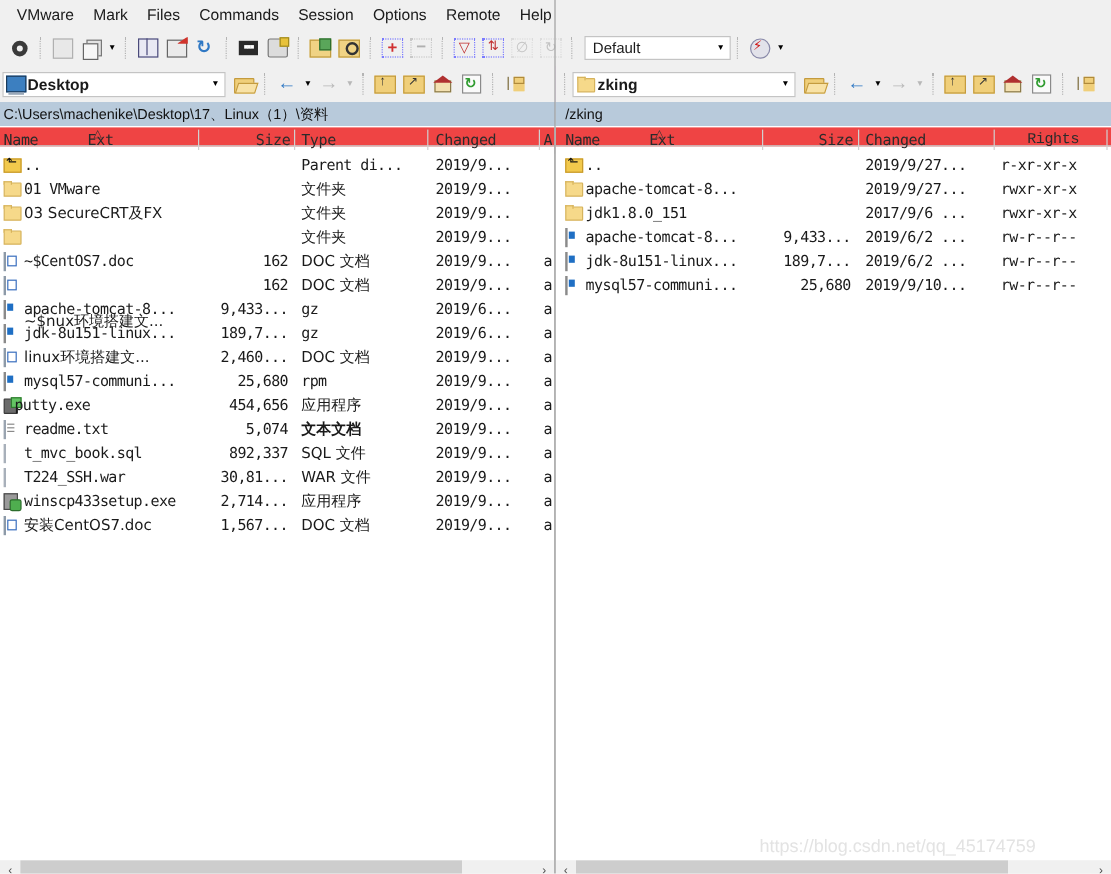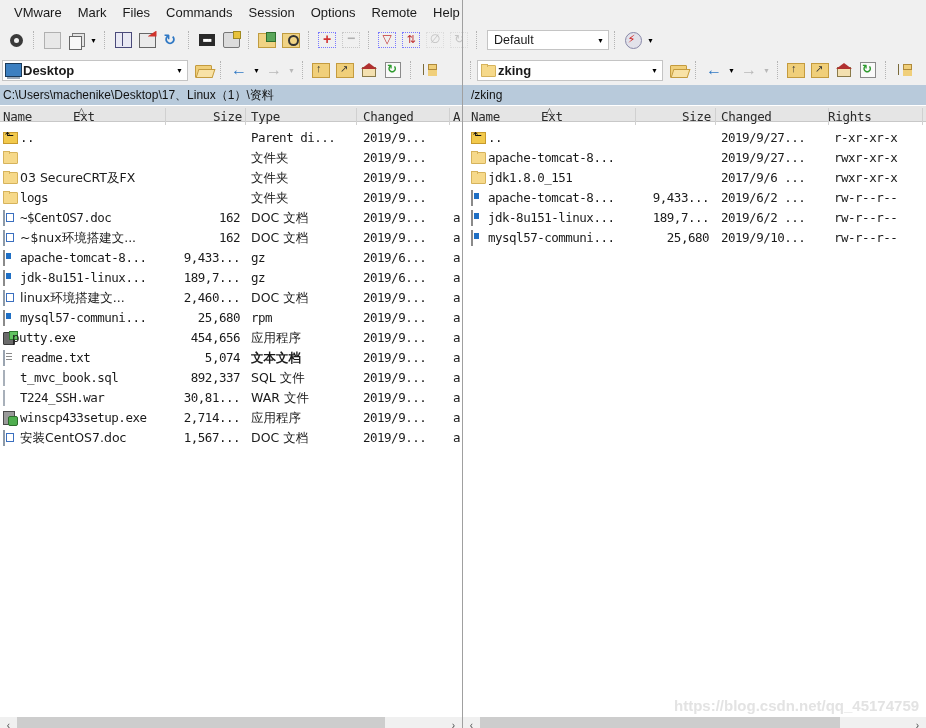--- a/index.html
+++ b/index.html
@@ -157,21 +157,21 @@
     font-size: 12px;
     color: #111;
     box-sizing: border-box;
     white-space: nowrap;
     overflow: hidden;
   }
 
   
   .colheader {
     height: 16px;
-    background: #e5e5e5;
+    background: #ef4444;
     border-bottom: 1px solid #c8c8c8;
     position: relative;
     box-sizing: border-box;
   }
   .col {
     position: absolute;
     top: 0;
     height: 21px;
     line-height: 21px;
     font-size: 12.5px;
@@ -721,52 +721,52 @@
         <div class="frow">
           <span class="ficon"><span class="ic-parent"></span></span>
           <span class="fcell" style="left: 20px; width: 145px;">..</span>
           <span class="fcell num" style="left: 168px; width: 72px; text-align: right;"></span>
           <span class="fcell" style="left: 251px; width: 98px;">Parent di...</span>
           <span class="fcell" style="left: 363px; width: 82px;">2019/9...</span>
           <span class="fcell" style="left: 453px; width: 10px;"></span>
         </div>
         <div class="frow">
           <span class="ficon"><span class="ic-folder"></span></span>
+          <span class="fcell" style="left: 20px; width: 145px;">01 VMware</span>
           <span class="fcell num" style="left: 168px; width: 72px; text-align: right;"></span>
           <span class="fcell cjk" style="left: 251px; width: 98px;">文件夹</span>
           <span class="fcell" style="left: 363px; width: 82px;">2019/9...</span>
           <span class="fcell" style="left: 453px; width: 10px;"></span>
         </div>
         <div class="frow">
           <span class="ficon"><span class="ic-folder"></span></span>
           <span class="fcell cjk" style="left: 20px; width: 145px;">03 SecureCRT及FX</span>
           <span class="fcell num" style="left: 168px; width: 72px; text-align: right;"></span>
           <span class="fcell cjk" style="left: 251px; width: 98px;">文件夹</span>
           <span class="fcell" style="left: 363px; width: 82px;">2019/9...</span>
           <span class="fcell" style="left: 453px; width: 10px;"></span>
         </div>
         <div class="frow">
           <span class="ficon"><span class="ic-folder"></span></span>
-          <span class="fcell" style="left: 20px; width: 145px;">logs</span>
           <span class="fcell num" style="left: 168px; width: 72px; text-align: right;"></span>
           <span class="fcell cjk" style="left: 251px; width: 98px;">文件夹</span>
           <span class="fcell" style="left: 363px; width: 82px;">2019/9...</span>
           <span class="fcell" style="left: 453px; width: 10px;"></span>
         </div>
         <div class="frow">
           <span class="ficon"><span class="ic-doc"></span></span>
           <span class="fcell" style="left: 20px; width: 145px;">~$CentOS7.doc</span>
           <span class="fcell num" style="left: 168px; width: 72px; text-align: right;">162</span>
           <span class="fcell cjk" style="left: 251px; width: 98px;">DOC 文档</span>
           <span class="fcell" style="left: 363px; width: 82px;">2019/9...</span>
           <span class="fcell" style="left: 453px; width: 10px;">a</span>
         </div>
         <div class="frow">
           <span class="ficon"><span class="ic-doc"></span></span>
-          <span class="fcell cjk" style="left: 20px; width: 145px;">~$nux环境搭建文...</span>
+          <span class="fcell cjk" style="left: 20px; width: 145px; margin-top: 30px;">~$nux环境搭建文...</span>
           <span class="fcell num" style="left: 168px; width: 72px; text-align: right;">162</span>
           <span class="fcell cjk" style="left: 251px; width: 98px;">DOC 文档</span>
           <span class="fcell" style="left: 363px; width: 82px;">2019/9...</span>
           <span class="fcell" style="left: 453px; width: 10px;">a</span>
         </div>
         <div class="frow">
           <span class="ficon"><span class="ic-bin"></span></span>
           <span class="fcell" style="left: 20px; width: 145px;">apache-tomcat-8...</span>
           <span class="fcell num" style="left: 168px; width: 72px; text-align: right;">9,433...</span>
           <span class="fcell" style="left: 251px; width: 98px;">gz</span>
@@ -855,21 +855,21 @@
     </div>
   </div>
 
   <div class="panel panel-right">
     <div class="colheader">
       <span class="col" style="left:8px;">Name</span>
       <span class="col" style="left:78px;">Ext</span>
       <span class="sortmark" style="left:83px;top:2px;">△</span>
       <span class="col" style="left:178px;width:70px;text-align:right;">Size</span>
       <span class="col" style="left:258px;">Changed</span>
-      <span class="col" style="left:365px;">Rights</span>
+      <span class="col" style="left:393px;font-family:Liberation Mono, monospace;">Rights</span>
 
       <span class="col-div" style="left:172px;"></span>
       <span class="col-div" style="left:252px;"></span>
       <span class="col-div" style="left:365px;"></span>
       <span class="col-div" style="left:459px;"></span>
     </div>
     <div class="filelist" id="right-rows" style="top:22px;bottom:17px;">
         <div class="frow">
           <span class="ficon" style="left: 8px;"><span class="ic-parent"></span></span>
           <span class="fcell" style="left: 25px; width: 148px;">..</span>
@@ -924,13 +924,13 @@
       <div class="hs-track">
         <div class="hs-thumb" id="rthumb" style="width: 84%;"></div>
       </div>
       <div class="hs-btn">›</div>
     </div>
   </div>
 </div>
 
 <div class="vdiv" style="left:462px;"></div>
 
-<div class="watermark" style="left:674px;top:697px;font-weight:bold;">https://blog.csdn.net/qq_45174759</div>
+<div class="watermark" style="left:633px;top:697px;">https://blog.csdn.net/qq_45174759</div>
 
 </body></html>

